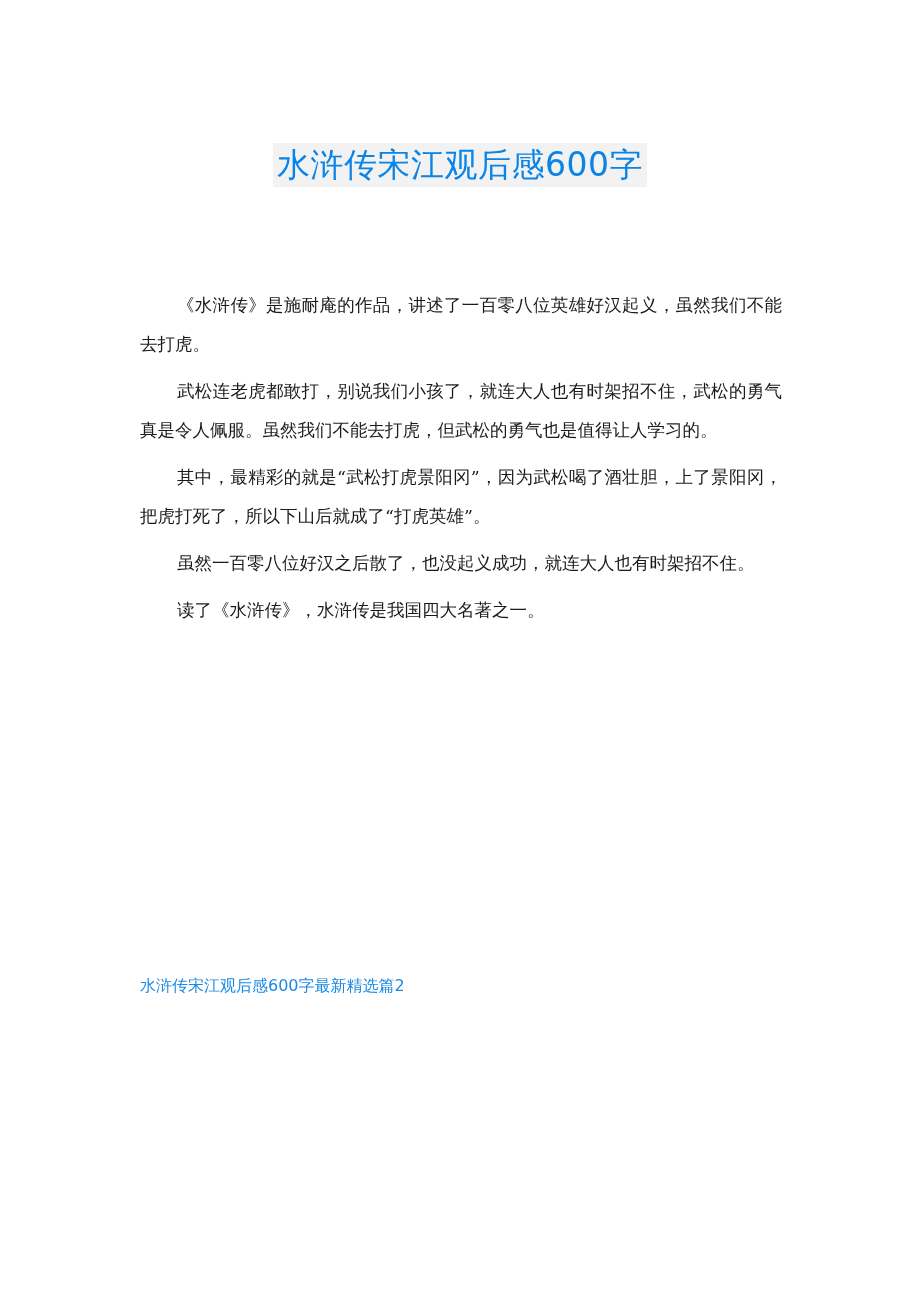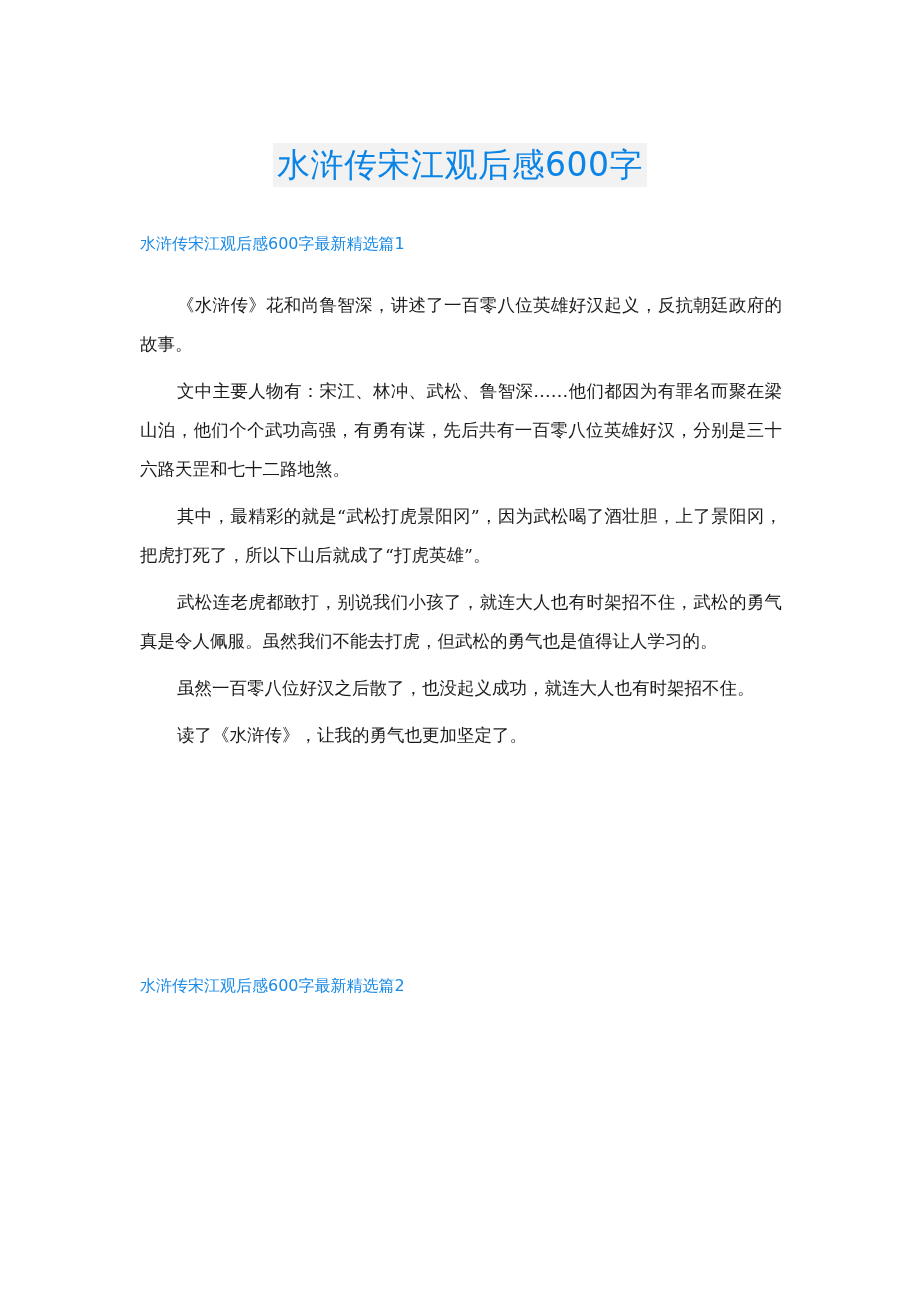--- a/index.html
+++ b/index.html
@@ -74,27 +74,25 @@
   </style>
 </head>
 <body>
 
 <div class="page">
 
   <div class="title-wrap">
     <h1 class="doc-title">水浒传宋江观后感600字</h1>
   </div>
 
-  <h2 class="section-heading" id="h1">水浒传宋江观后感600字最新精选篇1</h2>
 
   <div class="section-body" id="body1">
-    <p class="para">《水浒传》花和尚鲁智深，讲述了一百零八位英雄好汉起义，反抗朝廷政府的故事。</p>
-    <p class="para">文中主要人物有：宋江、林冲、武松、鲁智深……他们都因为有罪名而聚在梁山泊，他们个个武功高强，有勇有谋，先后共有一百零八位英雄好汉，分别是三十六路天罡和七十二路地煞。</p>
+    <p class="para">《水浒传》是施耐庵的作品，讲述了一百零八位英雄好汉起义，虽然我们不能去打虎。</p>
+    <p class="para">武松连老虎都敢打，别说我们小孩了，就连大人也有时架招不住，武松的勇气真是令人佩服。虽然我们不能去打虎，但武松的勇气也是值得让人学习的。</p>
     <p class="para">其中，最精彩的就是“武松打虎景阳冈”，因为武松喝了酒壮胆，上了景阳冈，把虎打死了，所以下山后就成了“打虎英雄”。</p>
-    <p class="para">武松连老虎都敢打，别说我们小孩了，就连大人也有时架招不住，武松的勇气真是令人佩服。虽然我们不能去打虎，但武松的勇气也是值得让人学习的。</p>
     <p class="para">虽然一百零八位好汉之后散了，也没起义成功，就连大人也有时架招不住。</p>
-    <p class="para">读了《水浒传》，让我的勇气也更加坚定了。</p>
+    <p class="para">读了《水浒传》，水浒传是我国四大名著之一。</p>
   </div>
 
   <h2 class="section-heading" id="h2">水浒传宋江观后感600字最新精选篇2</h2>
 
 
 </div>
 
 </body></html>

